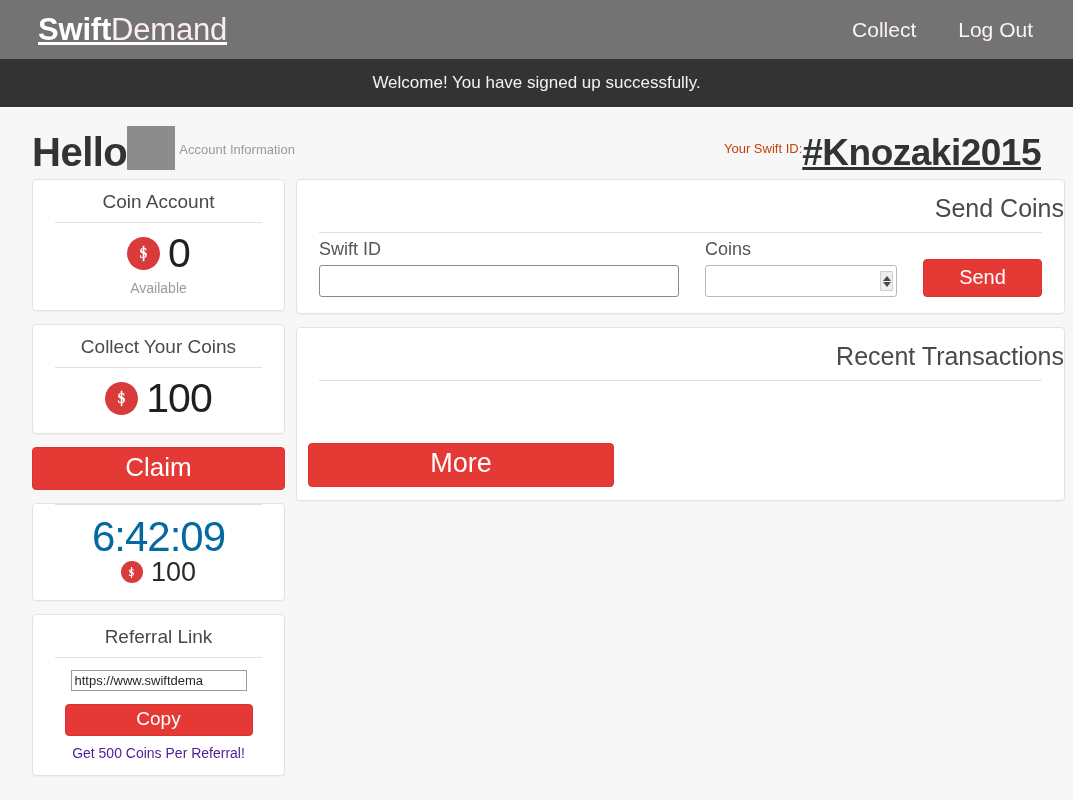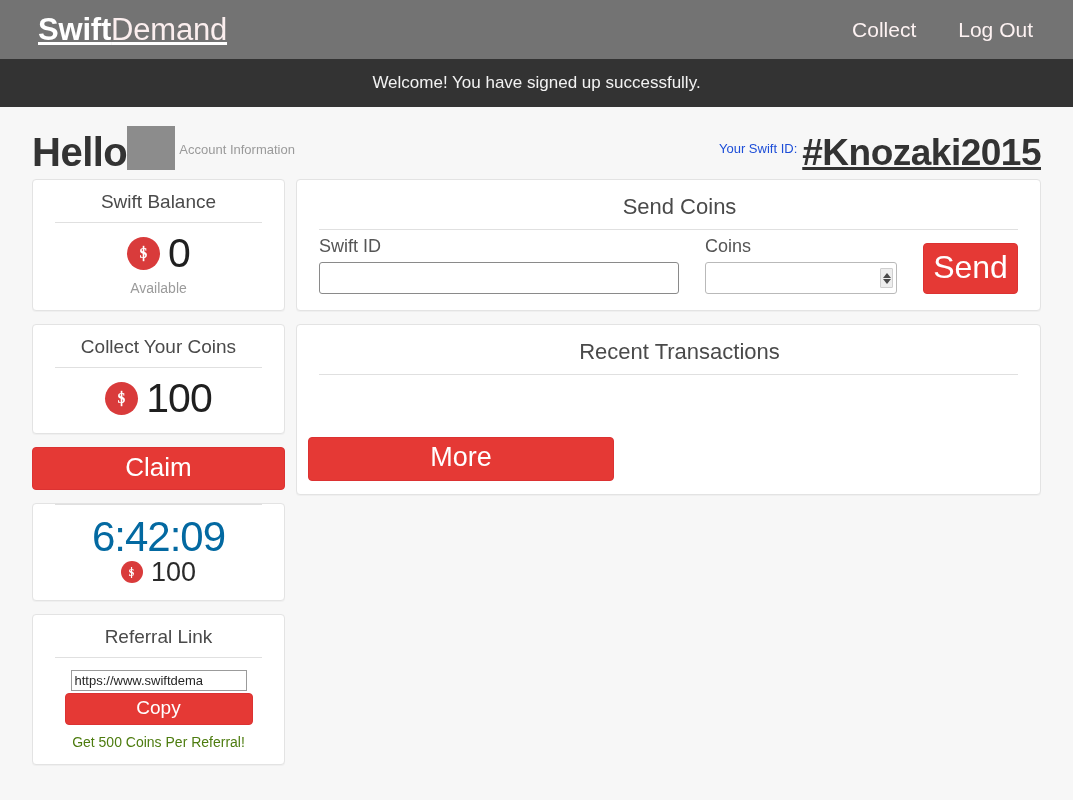--- a/index.html
+++ b/index.html
@@ -89,23 +89,22 @@
     font-size: 13px;
     color: #9a9a9a;
     margin-left: 4px;
     margin-bottom: 6px;
     text-decoration: none;
     white-space: nowrap;
   }
   .title-spacer { flex: 1 1 auto; }
   .swift-id-label {
     font-size: 13px;
-    color: #1d4ed8;
+    color: #c2410c;
     margin-bottom: 8px;
-    margin-right: 5px;
     white-space: nowrap;
   }
   .swift-id-value {
     font-size: 37px;
     font-weight: bold;
     color: #333;
     line-height: 1;
     letter-spacing: -0.5px;
     white-space: nowrap;
     text-decoration: underline;
@@ -130,23 +129,23 @@
     box-shadow: 0 1px 1px rgba(0,0,0,0.035);
   }
   .card-title {
     font-size: 19px;
     color: #4a4a4a;
     text-align: center;
     padding: 11px 0 9px 0;
     font-weight: 400;
   }
   .card-title-left {
-    font-size: 22px;
+    font-size: 25px;
     color: #4a4a4a;
-    text-align: center;
+    text-align: right;
     padding: 14px 0 9px 22px;
     font-weight: 400;
   }
   .rule {
     height: 1px;
     background: #e0e0e0;
     margin: 0 22px;
   }
 
   .card-body { padding: 10px 14px 14px 14px; }
@@ -212,30 +211,30 @@
     text-align: center;
     padding: 5px 0 7px 0;
     cursor: pointer;
     line-height: 1.1;
   }
   .btn-claim { margin-bottom: 13px; }
   .btn-copy {
     font-size: 19px;
     padding: 4px 0 5px 0;
     width: 188px;
-    margin: 2px auto 0 auto;
+    margin: 13px auto 0 auto;
   }
   .btn-more {
     width: 306px;
     font-size: 27px;
     margin: 0;
   }
   .btn-send {
-    width: 95px;
-    font-size: 32px;
+    width: 119px;
+    font-size: 20px;
     padding: 6px 0 8px 0;
     flex: 0 0 auto;
   }
 
   
   .ref-input {
     display: block;
     width: 176px;
     margin: 2px auto 0 auto;
     font-family: "Liberation Sans", sans-serif;
@@ -243,21 +242,21 @@
     color: #262626;
     border: 1px solid #9b9b9b;
     background: #ffffff;
     padding: 2px 3px;
     border-radius: 0;
     outline: none;
   }
   .ref-note {
     text-align: center;
     font-size: 14px;
-    color: #4d7c0f;
+    color: #4c1d95;
     margin-top: 9px;
   }
 
   
   .form-row {
     display: flex;
     align-items: flex-end;
     gap: 26px;
     padding: 6px 22px 16px 22px;
   }
@@ -342,21 +341,21 @@
     <span class="title-spacer"></span>
     <span class="swift-id-label">Your Swift ID:</span>
     <span class="swift-id-value">#Knozaki2015</span>
   </div>
 
   <div class="columns">
 
     <div class="col-left">
 
       <div class="card">
-        <div class="card-title">Swift Balance</div>
+        <div class="card-title">Coin Account</div>
         <div class="rule"></div>
         <div class="card-body">
           <div class="coin-row">
             <span class="coin">
               <svg width="21" height="21" viewBox="0 0 24 24" aria-hidden="true">
                 <text x="12" y="17.5" text-anchor="middle" font-family="Liberation Serif, serif" font-size="17" font-weight="bold" fill="#ffffff">S</text>
                 <rect x="11.1" y="3.2" width="1.9" height="17.6" fill="#ffffff"></rect>
               </svg>
             </span>
             <span class="bignum">0</span>

